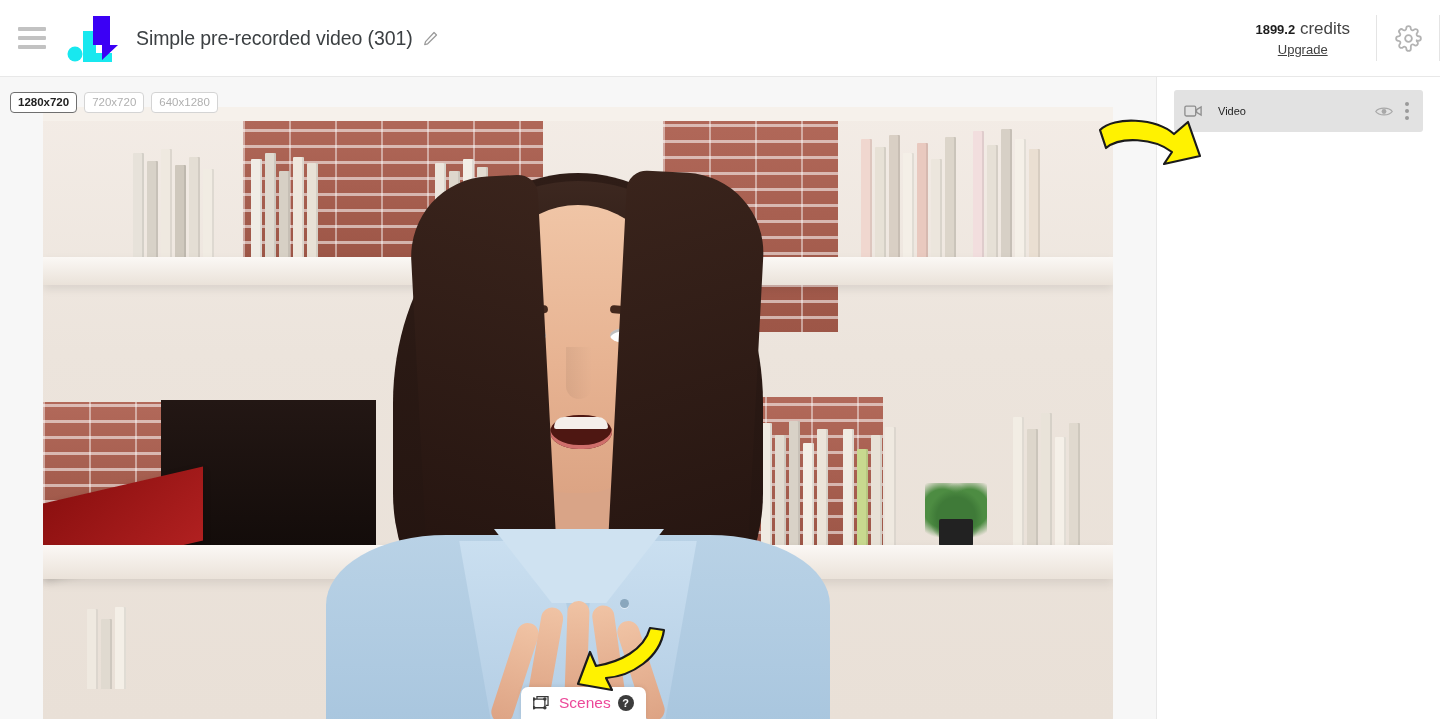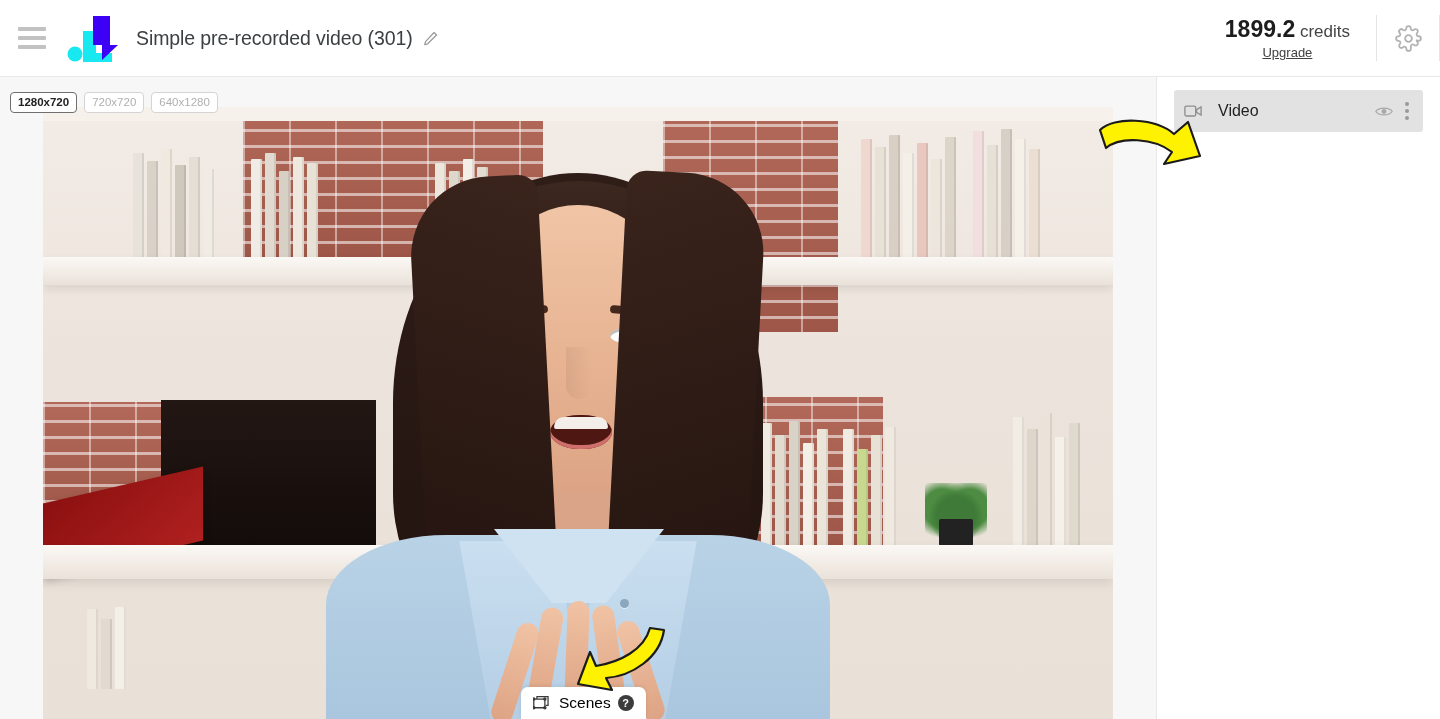--- a/index.html
+++ b/index.html
@@ -40,21 +40,21 @@
 
   .header-right {
     margin-left: auto; display: flex; align-items: center; height: 100%;
   }
   .credits-box {
     text-align: center; padding: 0 26px 0 10px;
     display: flex; flex-direction: column; align-items: center; justify-content: center;
     line-height: 1.25;
   }
   .credits-line { font-size: 17px; color: #444; white-space: nowrap; }
-  .credits-line b { font-weight: bold; color: #1d1d1d; font-size: 23px; }
+  .credits-line b { font-weight: bold; color: #1d1d1d; font-size: 13px; }
   .upgrade {
     font-size: 13px; color: #404040; text-decoration: underline; cursor: pointer;
     margin-top: 2px;
   }
   .vdivider { width: 1px; height: 46px; background: #e4e4e4; }
   .gear-btn {
     width: 62px; height: 77px; display: flex; align-items: center; justify-content: center;
     cursor: pointer;
   }
   .golive {
@@ -205,21 +205,21 @@
 
   
   .scenes-pill {
     position: absolute; left: 521px; bottom: 0;
     height: 32px; min-width: 113px;
     background: #ffffff; border-radius: 7px 7px 0 0;
     display: flex; align-items: center; gap: 7px;
     padding: 0 12px; z-index: 20; cursor: pointer;
     box-shadow: 0 -1px 4px rgba(0,0,0,.08);
   }
-  .scenes-label { font-size: 15.5px; color: #000000; }
+  .scenes-label { font-size: 15.5px; color: #ec4899; }
   .help-dot {
     width: 16px; height: 16px; border-radius: 50%; background: #3c3c3c;
     color: #fff; font-size: 11px; font-weight: bold;
     display: flex; align-items: center; justify-content: center;
     line-height: 1;
   }
 
   
   .sidebar {
     position: absolute; top: 77px; right: 0;
@@ -242,21 +242,21 @@
   }
   .plus-sq::before { content:""; position:absolute; left:0; top:5px; width:13px; height:3px; background:#fff;}
   .plus-sq::after  { content:""; position:absolute; left:5px; top:0; width:3px; height:13px; background:#fff;}
 
   .layer-row {
     margin: 13px 17px 0 17px; height: 42px;
     background: #e2e2e2; border-radius: 3px;
     display: flex; align-items: center; padding: 0 12px 0 10px;
     cursor: pointer;
   }
-  .layer-name { font-size: 16px; color: #1f1f1f; margin-left: 16px; }
+  .layer-name { font-size: 11px; color: #1f1f1f; margin-left: 16px; }
   .layer-actions { margin-left: auto; display: flex; align-items: center; gap: 10px; }
   .kebab { display: flex; flex-direction: column; gap: 3px; cursor: pointer; padding: 2px;}
   .kebab i { width: 4px; height: 4px; border-radius: 50%; background: #9a9a9a; display: block;}
 
   
   .arrow { position: absolute; z-index: 60; pointer-events: none; }
   .arrow-tr { left: 1096px; top: 112px; }
   .arrow-b  { left: 572px; top: 624px; }
 </style>
 </head>

